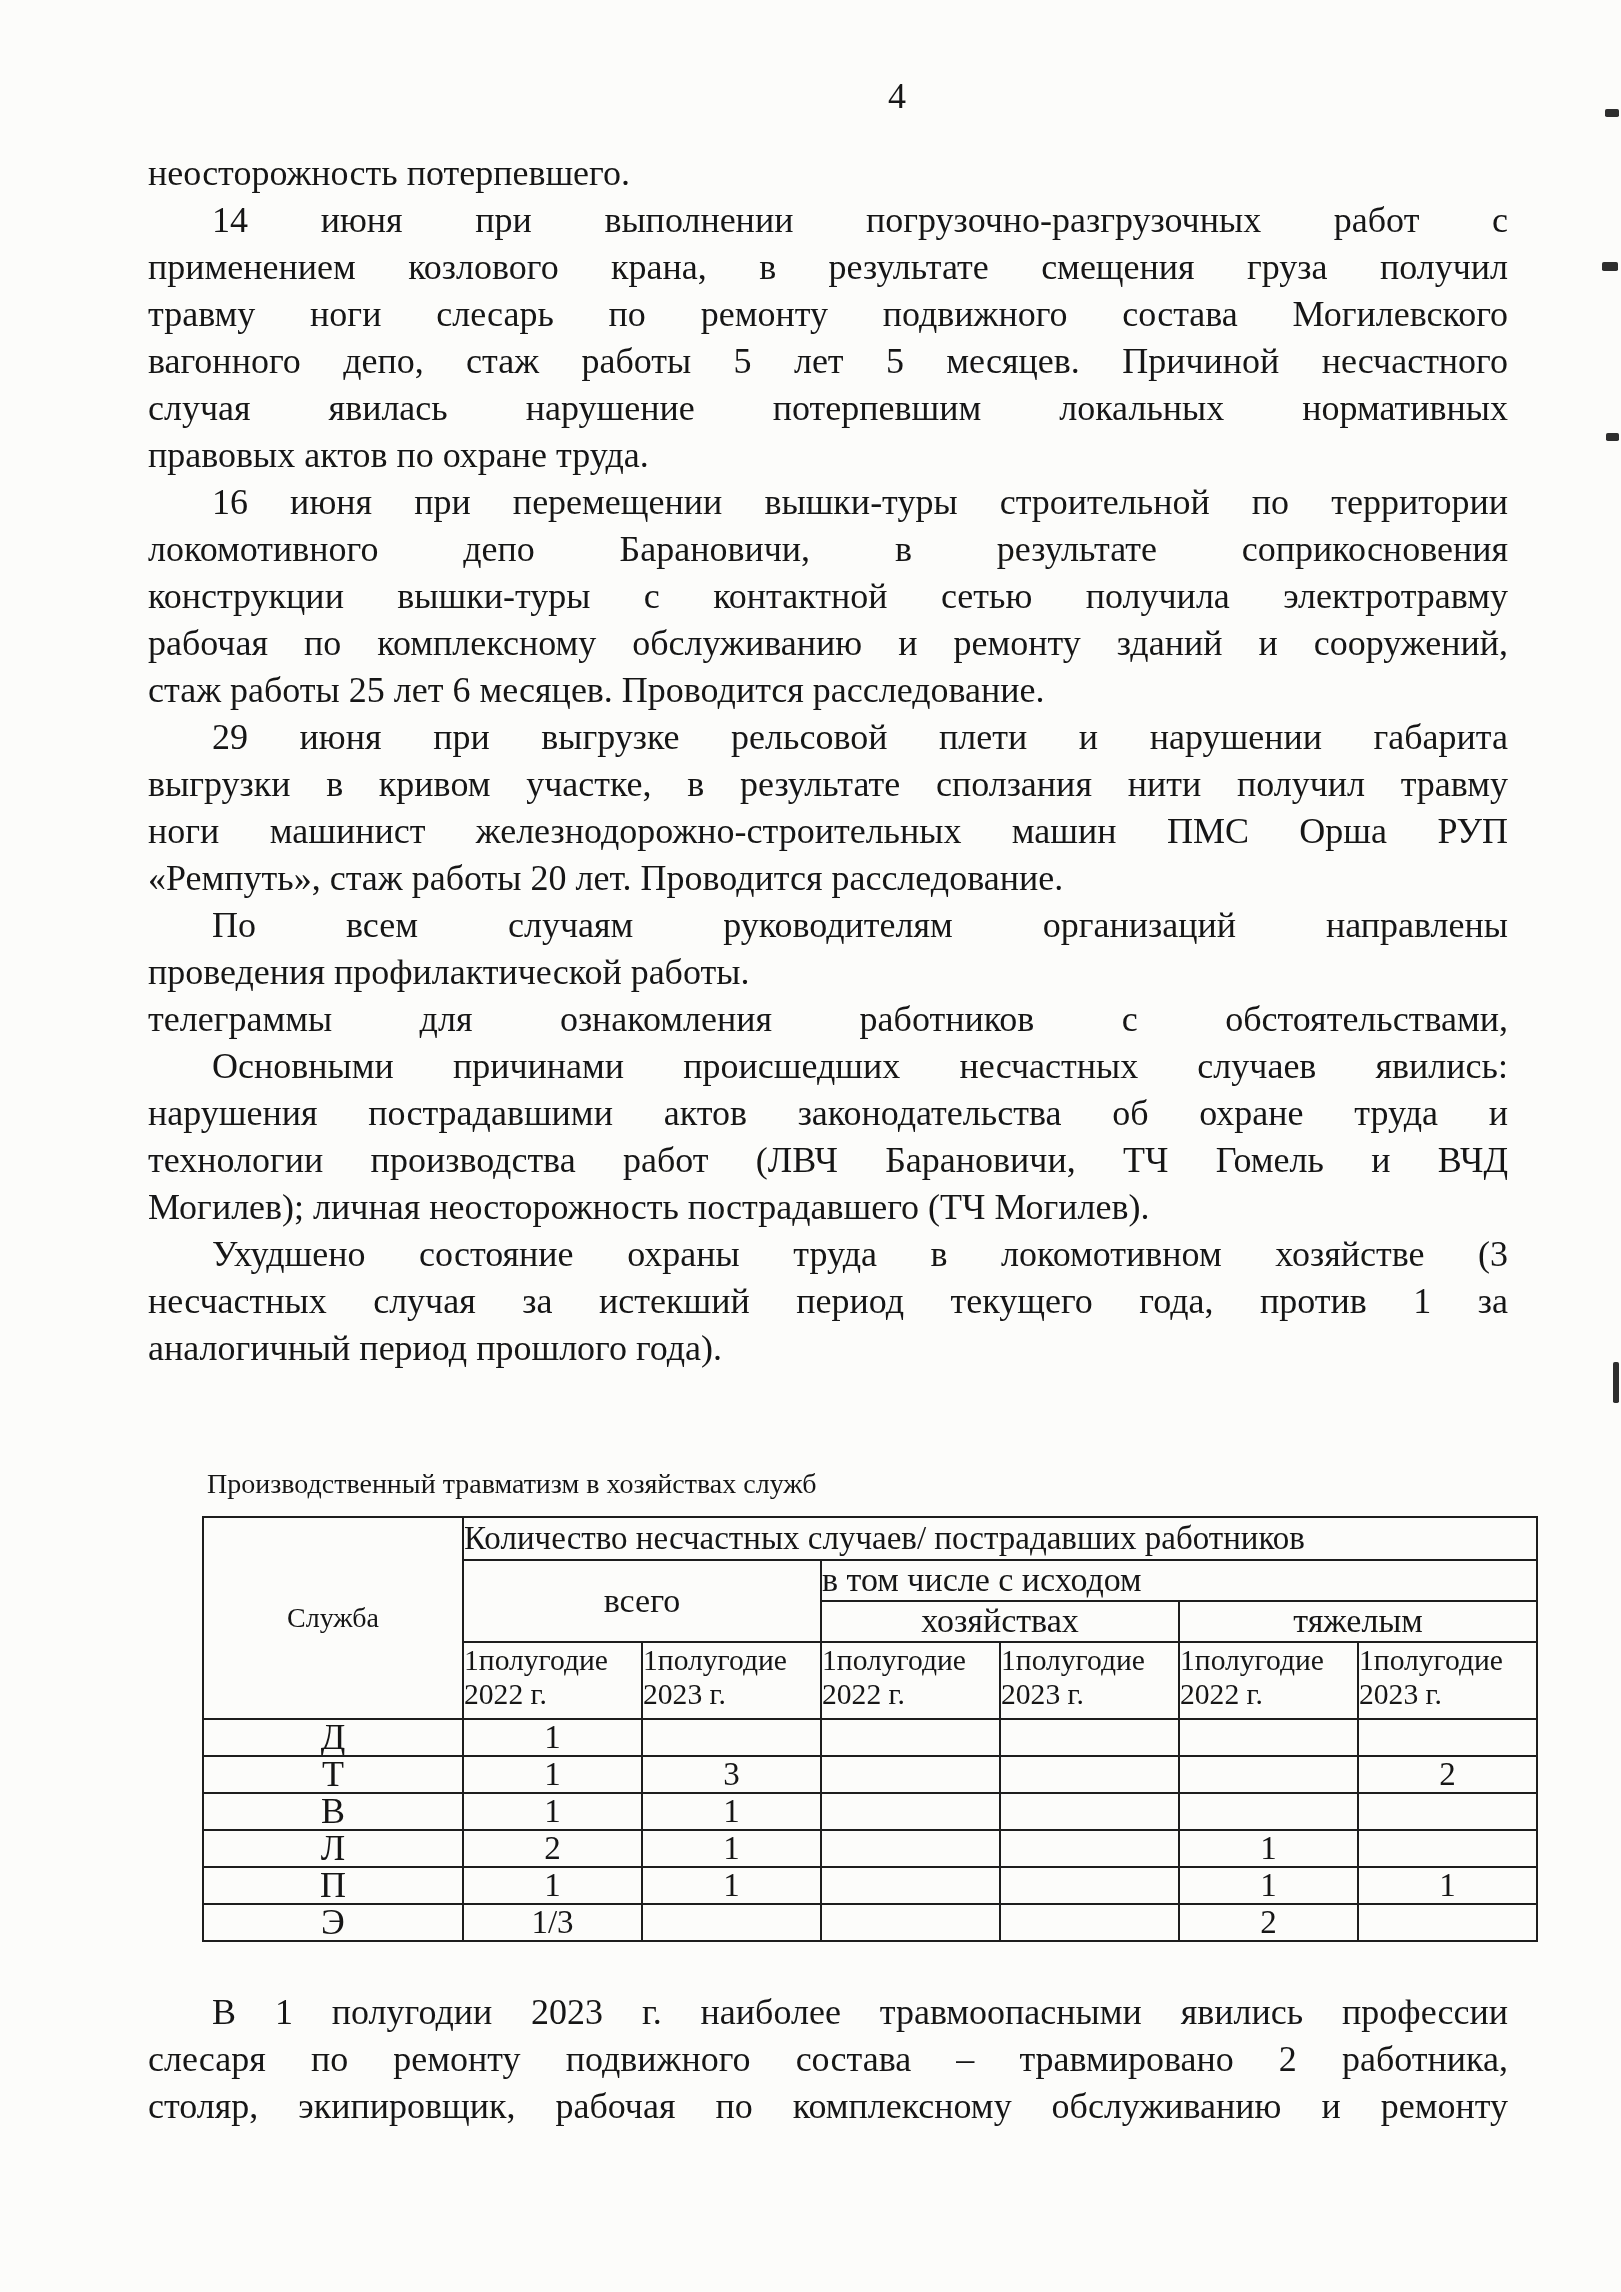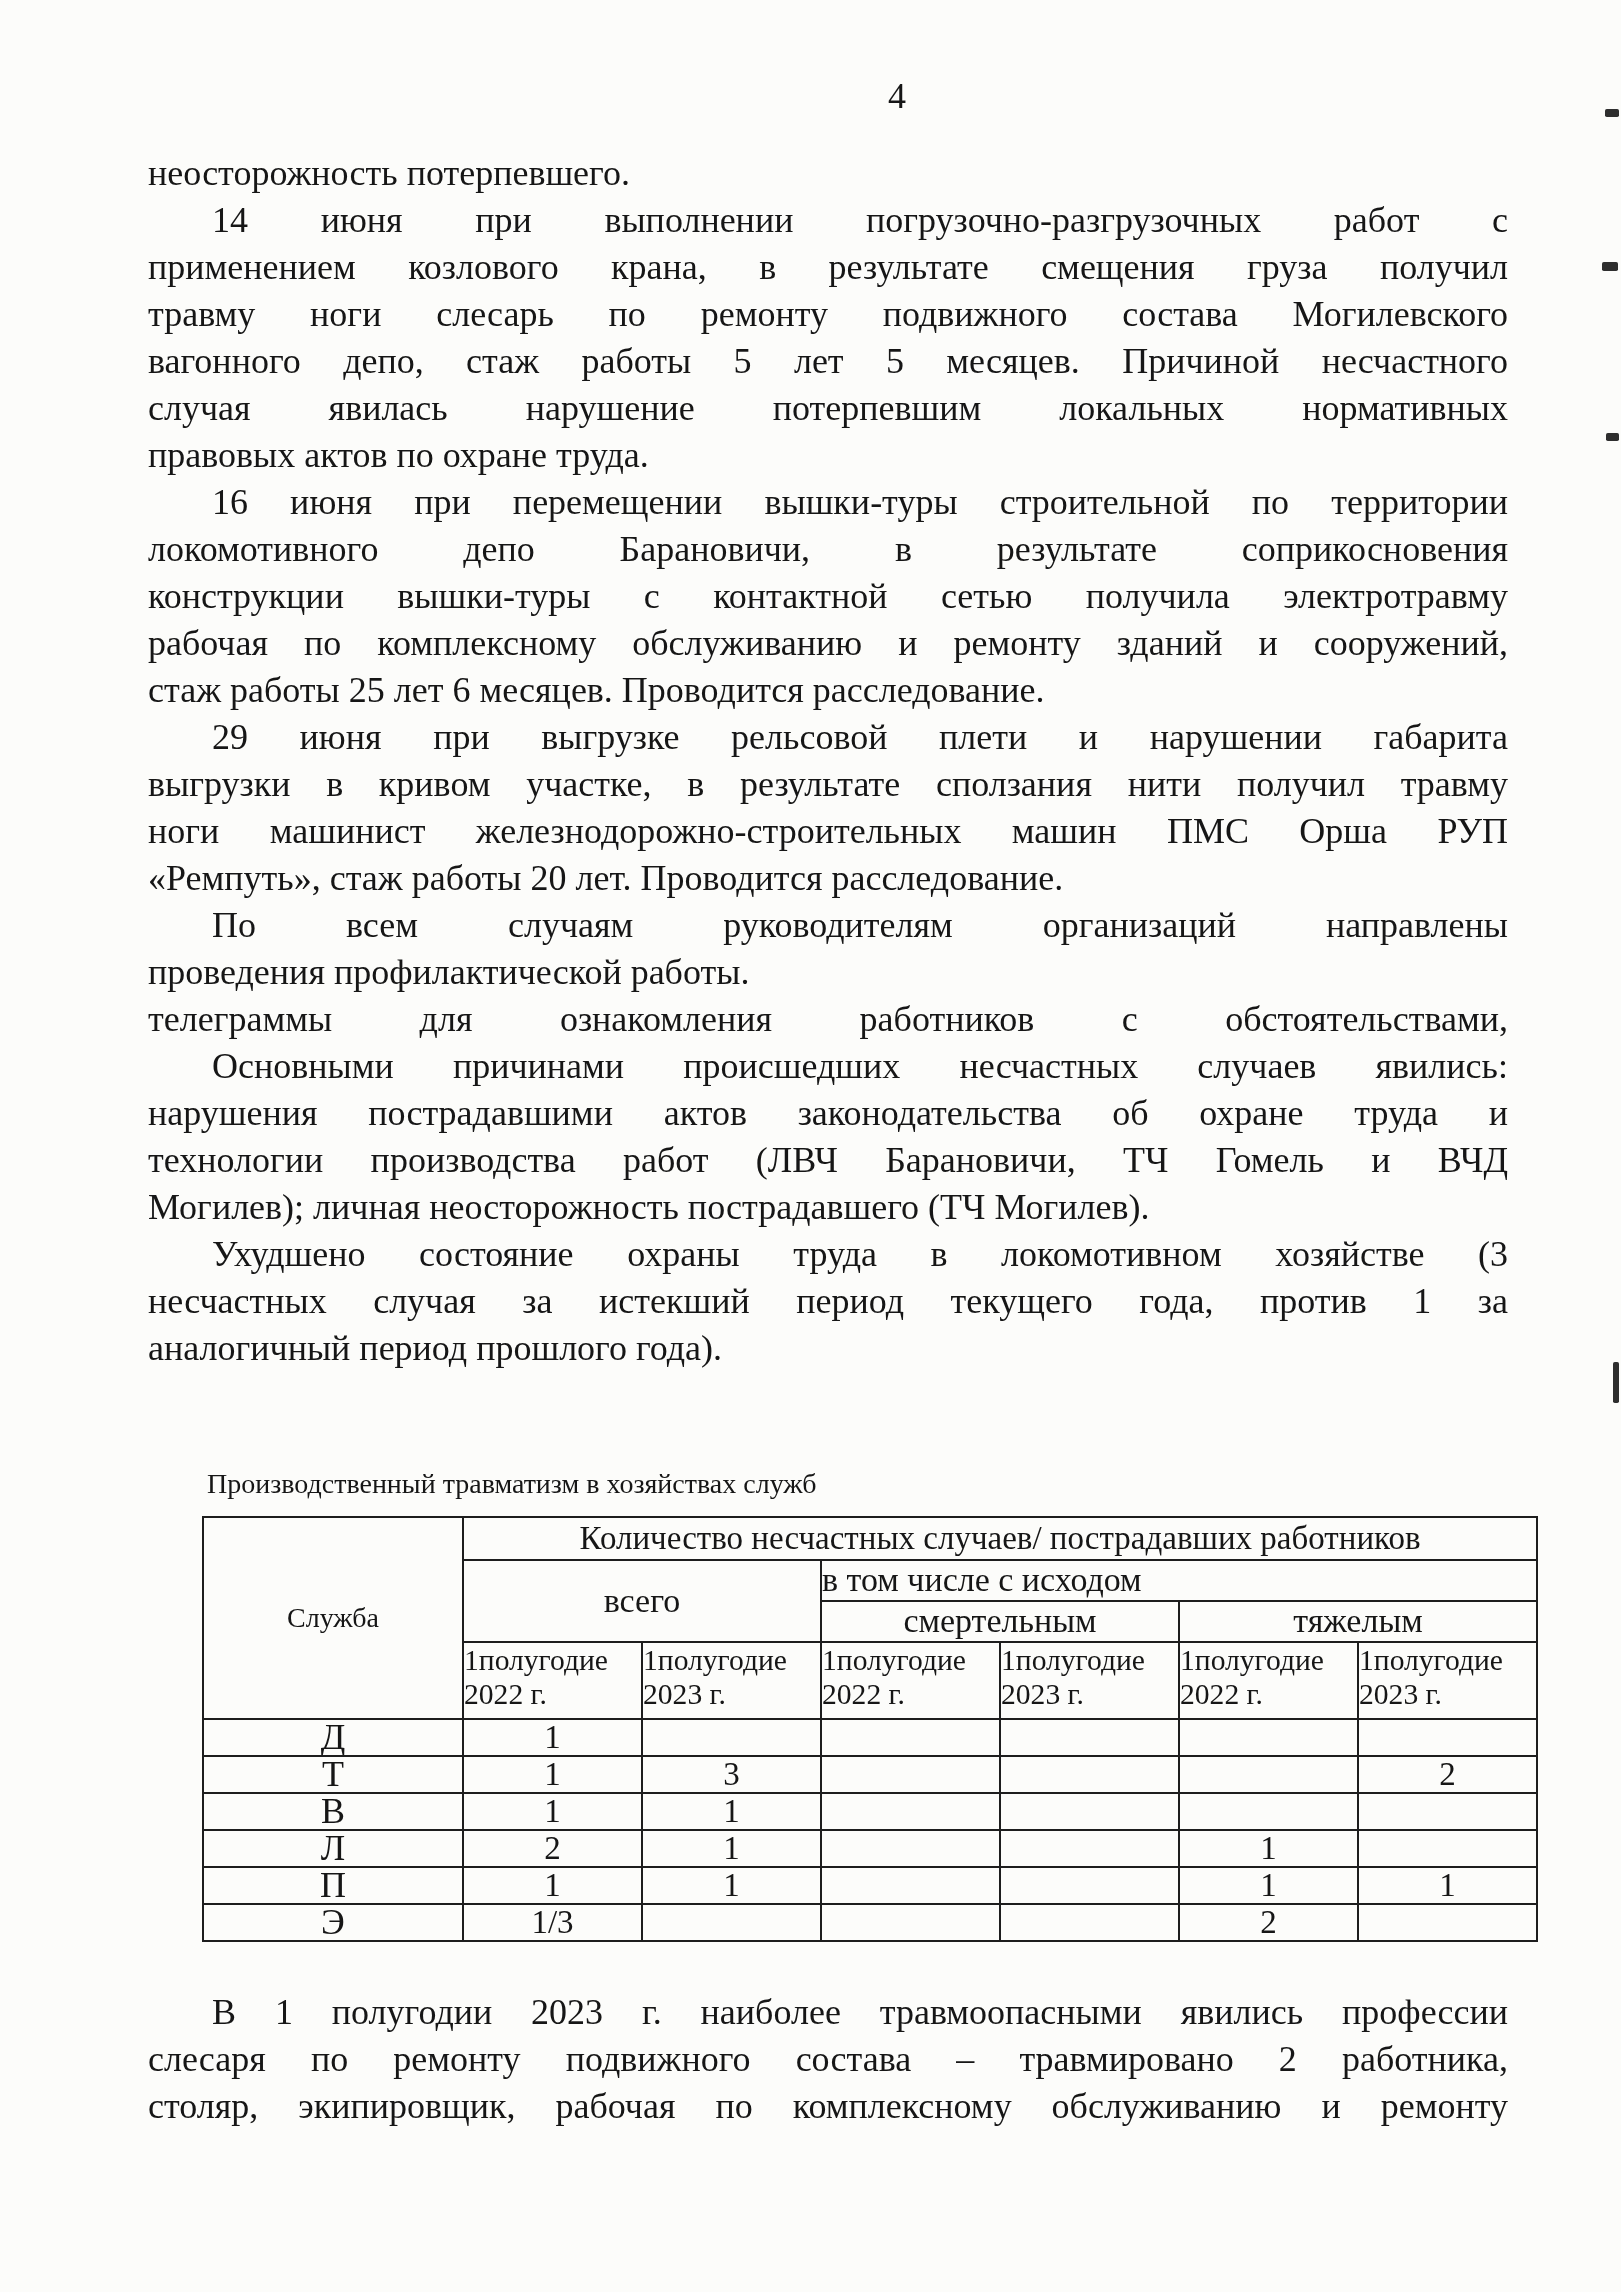--- a/index.html
+++ b/index.html
@@ -36,21 +36,21 @@
     table-layout:fixed;
     width:1334px;
     margin:10.7px 0 0 54px;
   }
   table.stats td{
     border:2.7px solid #1d1d1d;
     padding:0;
     overflow:hidden;
   }
   td.h-service{ font-size:28px;text-align:center;vertical-align:middle; }
-  td.h-count{ font-size:33px;text-align:center;height:41px;vertical-align:middle; }
+  td.h-count{ font-size:33px;text-align:left;height:41px;vertical-align:middle; }
   td.h-total{ font-size:34px;text-align:center;vertical-align:middle; }
   td.h-incl{ font-size:34px;height:39px;vertical-align:middle; }
   td.h-outcome{ font-size:34px;text-align:center;height:39px;vertical-align:middle; }
   td.h-period{
     font-size:29.6px;line-height:34px;
     text-align:left;vertical-align:top;
     padding:2.7px 3.6px 4.5px 6.3px;height:75px;font-family:Liberation Serif, serif;
   }
   tr.data-row td{ height:35px;font-size:33px;line-height:35px;text-align:center;vertical-align:top; }
   tr.data-row td.svc{ font-size:36px; }
@@ -145,21 +145,21 @@
       <tbody>
         <tr>
           <td class="h-service" rowspan="4">Служба</td>
           <td class="h-count" colspan="6">Количество несчастных случаев/ пострадавших работников</td>
         </tr>
         <tr>
           <td class="h-total" colspan="2" rowspan="2">всего</td>
           <td class="h-incl" colspan="4">в том числе с исходом</td>
         </tr>
         <tr>
-          <td class="h-outcome" colspan="2">смертельным</td>
+          <td class="h-outcome" colspan="2">хозяйствах</td>
           <td class="h-outcome" colspan="2">тяжелым</td>
         </tr>
         <tr>
           <td class="h-period">
             <div>1полугодие</div>
             <div>2022 г.</div>
           </td>
           <td class="h-period">
             <div>1полугодие</div>
             <div>2023 г.</div>

